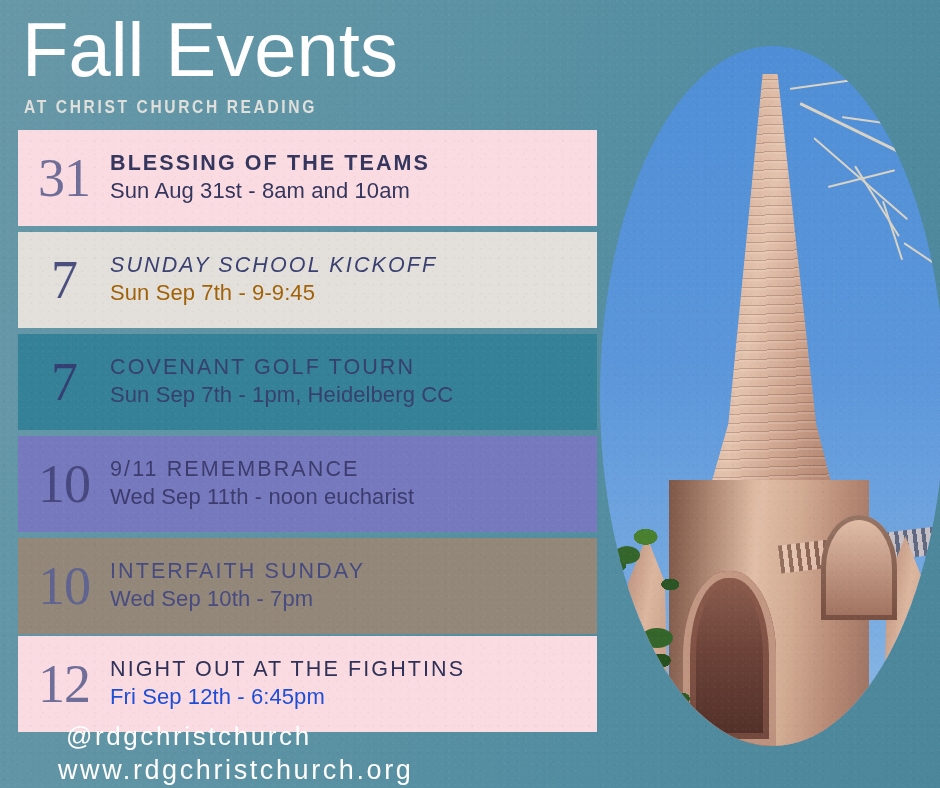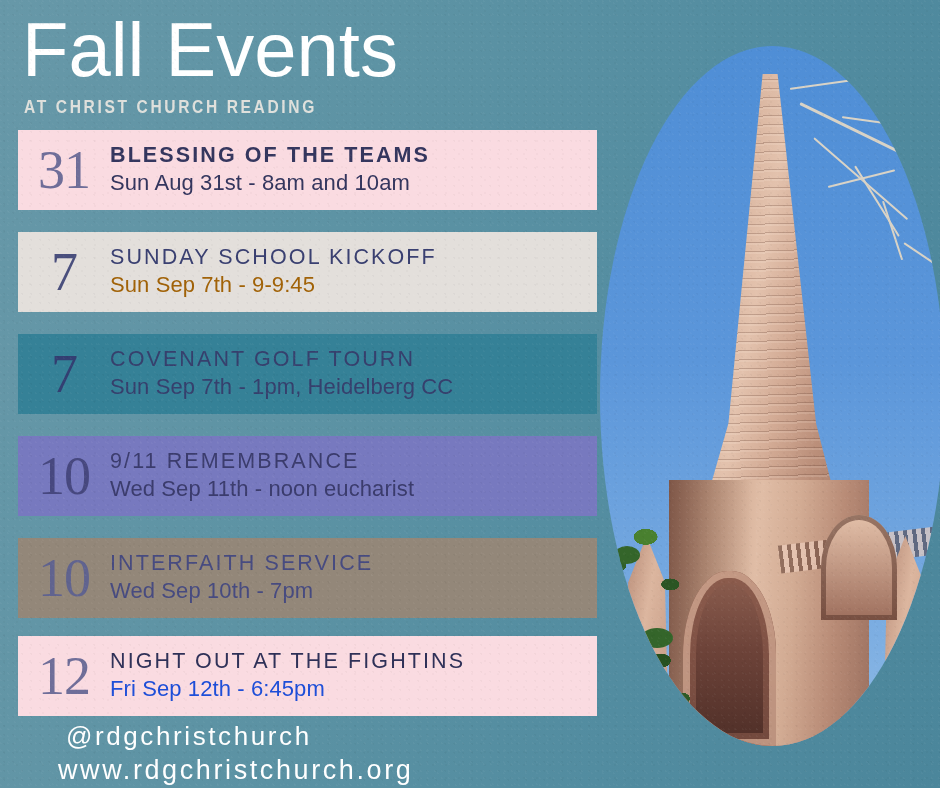--- a/index.html
+++ b/index.html
@@ -205,21 +205,21 @@
     transform-origin: left center;
     white-space: nowrap;
   }
 
   
   .events { position: absolute; left: 0; top: 0; }
   .event-bar {
     position: absolute;
     left: 18px;
     width: 579px;
-    height: 80px;
+    height: 96px;
     display: flex;
     align-items: center;
   }
   .event-day {
     width: 92px;
     flex: 0 0 92px;
     text-align: center;
     font-family: "Liberation Serif", "DejaVu Serif", serif;
     font-size: 54px;
     line-height: 1;
@@ -298,21 +298,21 @@
       <div class="event-day" style="color: rgb(111, 110, 153);">31</div>
       <div class="event-text">
         <div class="event-title" style="color: rgb(52, 54, 94); font-weight: 700;">BLESSING OF THE TEAMS</div>
         <div class="event-sub" style="color: rgb(52, 54, 94);">Sun Aug 31st - 8am and 10am</div>
       </div>
     </div>
 
     <div class="event-bar" style="top: 232px; background-color: rgb(227, 223, 219);">
       <div class="event-day" style="color: rgb(74, 79, 125);">7</div>
       <div class="event-text">
-        <div class="event-title" style="color: rgb(58, 64, 113); font-weight: 300;">SUNDAY SCHOOL KICKOFF</div>
+        <div class="event-title" style="color: rgb(58, 64, 113); font-weight: 300; font-style: italic;">SUNDAY SCHOOL KICKOFF</div>
         <div class="event-sub" style="color: #a16207;">Sun Sep 7th - 9-9:45</div>
       </div>
     </div>
 
     <div class="event-bar" style="top: 334px; background-color: rgb(53, 129, 151);">
       <div class="event-day" style="color: rgb(51, 63, 114);">7</div>
       <div class="event-text">
         <div class="event-title" style="color: rgb(54, 64, 109); font-weight: 300;">COVENANT GOLF TOURN</div>
         <div class="event-sub" style="color: rgb(54, 64, 109);">Sun Sep 7th - 1pm, Heidelberg CC</div>
       </div>
@@ -322,21 +322,21 @@
       <div class="event-day" style="color: rgb(71, 72, 127);">10</div>
       <div class="event-text">
         <div class="event-title" style="color: rgb(59, 60, 109); font-weight: 300;">9/11 REMEMBRANCE</div>
         <div class="event-sub" style="color: rgb(59, 60, 109);">Wed Sep 11th - noon eucharist</div>
       </div>
     </div>
 
     <div class="event-bar" style="top: 538px; background-color: rgb(147, 135, 121);">
       <div class="event-day" style="color: rgb(96, 99, 143);">10</div>
       <div class="event-text">
-        <div class="event-title" style="color: rgb(71, 75, 128); font-weight: 300;">INTERFAITH SERVICE</div>
+        <div class="event-title" style="color: rgb(71, 75, 128); font-weight: 300;">INTERFAITH SUNDAY</div>
         <div class="event-sub" style="color: rgb(71, 75, 128);">Wed Sep 10th - 7pm</div>
       </div>
     </div>
 
     <div class="event-bar" style="top: 636px; background-color: rgb(250, 219, 225);">
       <div class="event-day" style="color: rgb(111, 110, 153);">12</div>
       <div class="event-text">
         <div class="event-title" style="color: rgb(47, 49, 88); font-weight: 400;">NIGHT OUT AT THE FIGHTINS</div>
         <div class="event-sub" style="color: #1d4ed8;">Fri Sep 12th - 6:45pm</div>
       </div>

